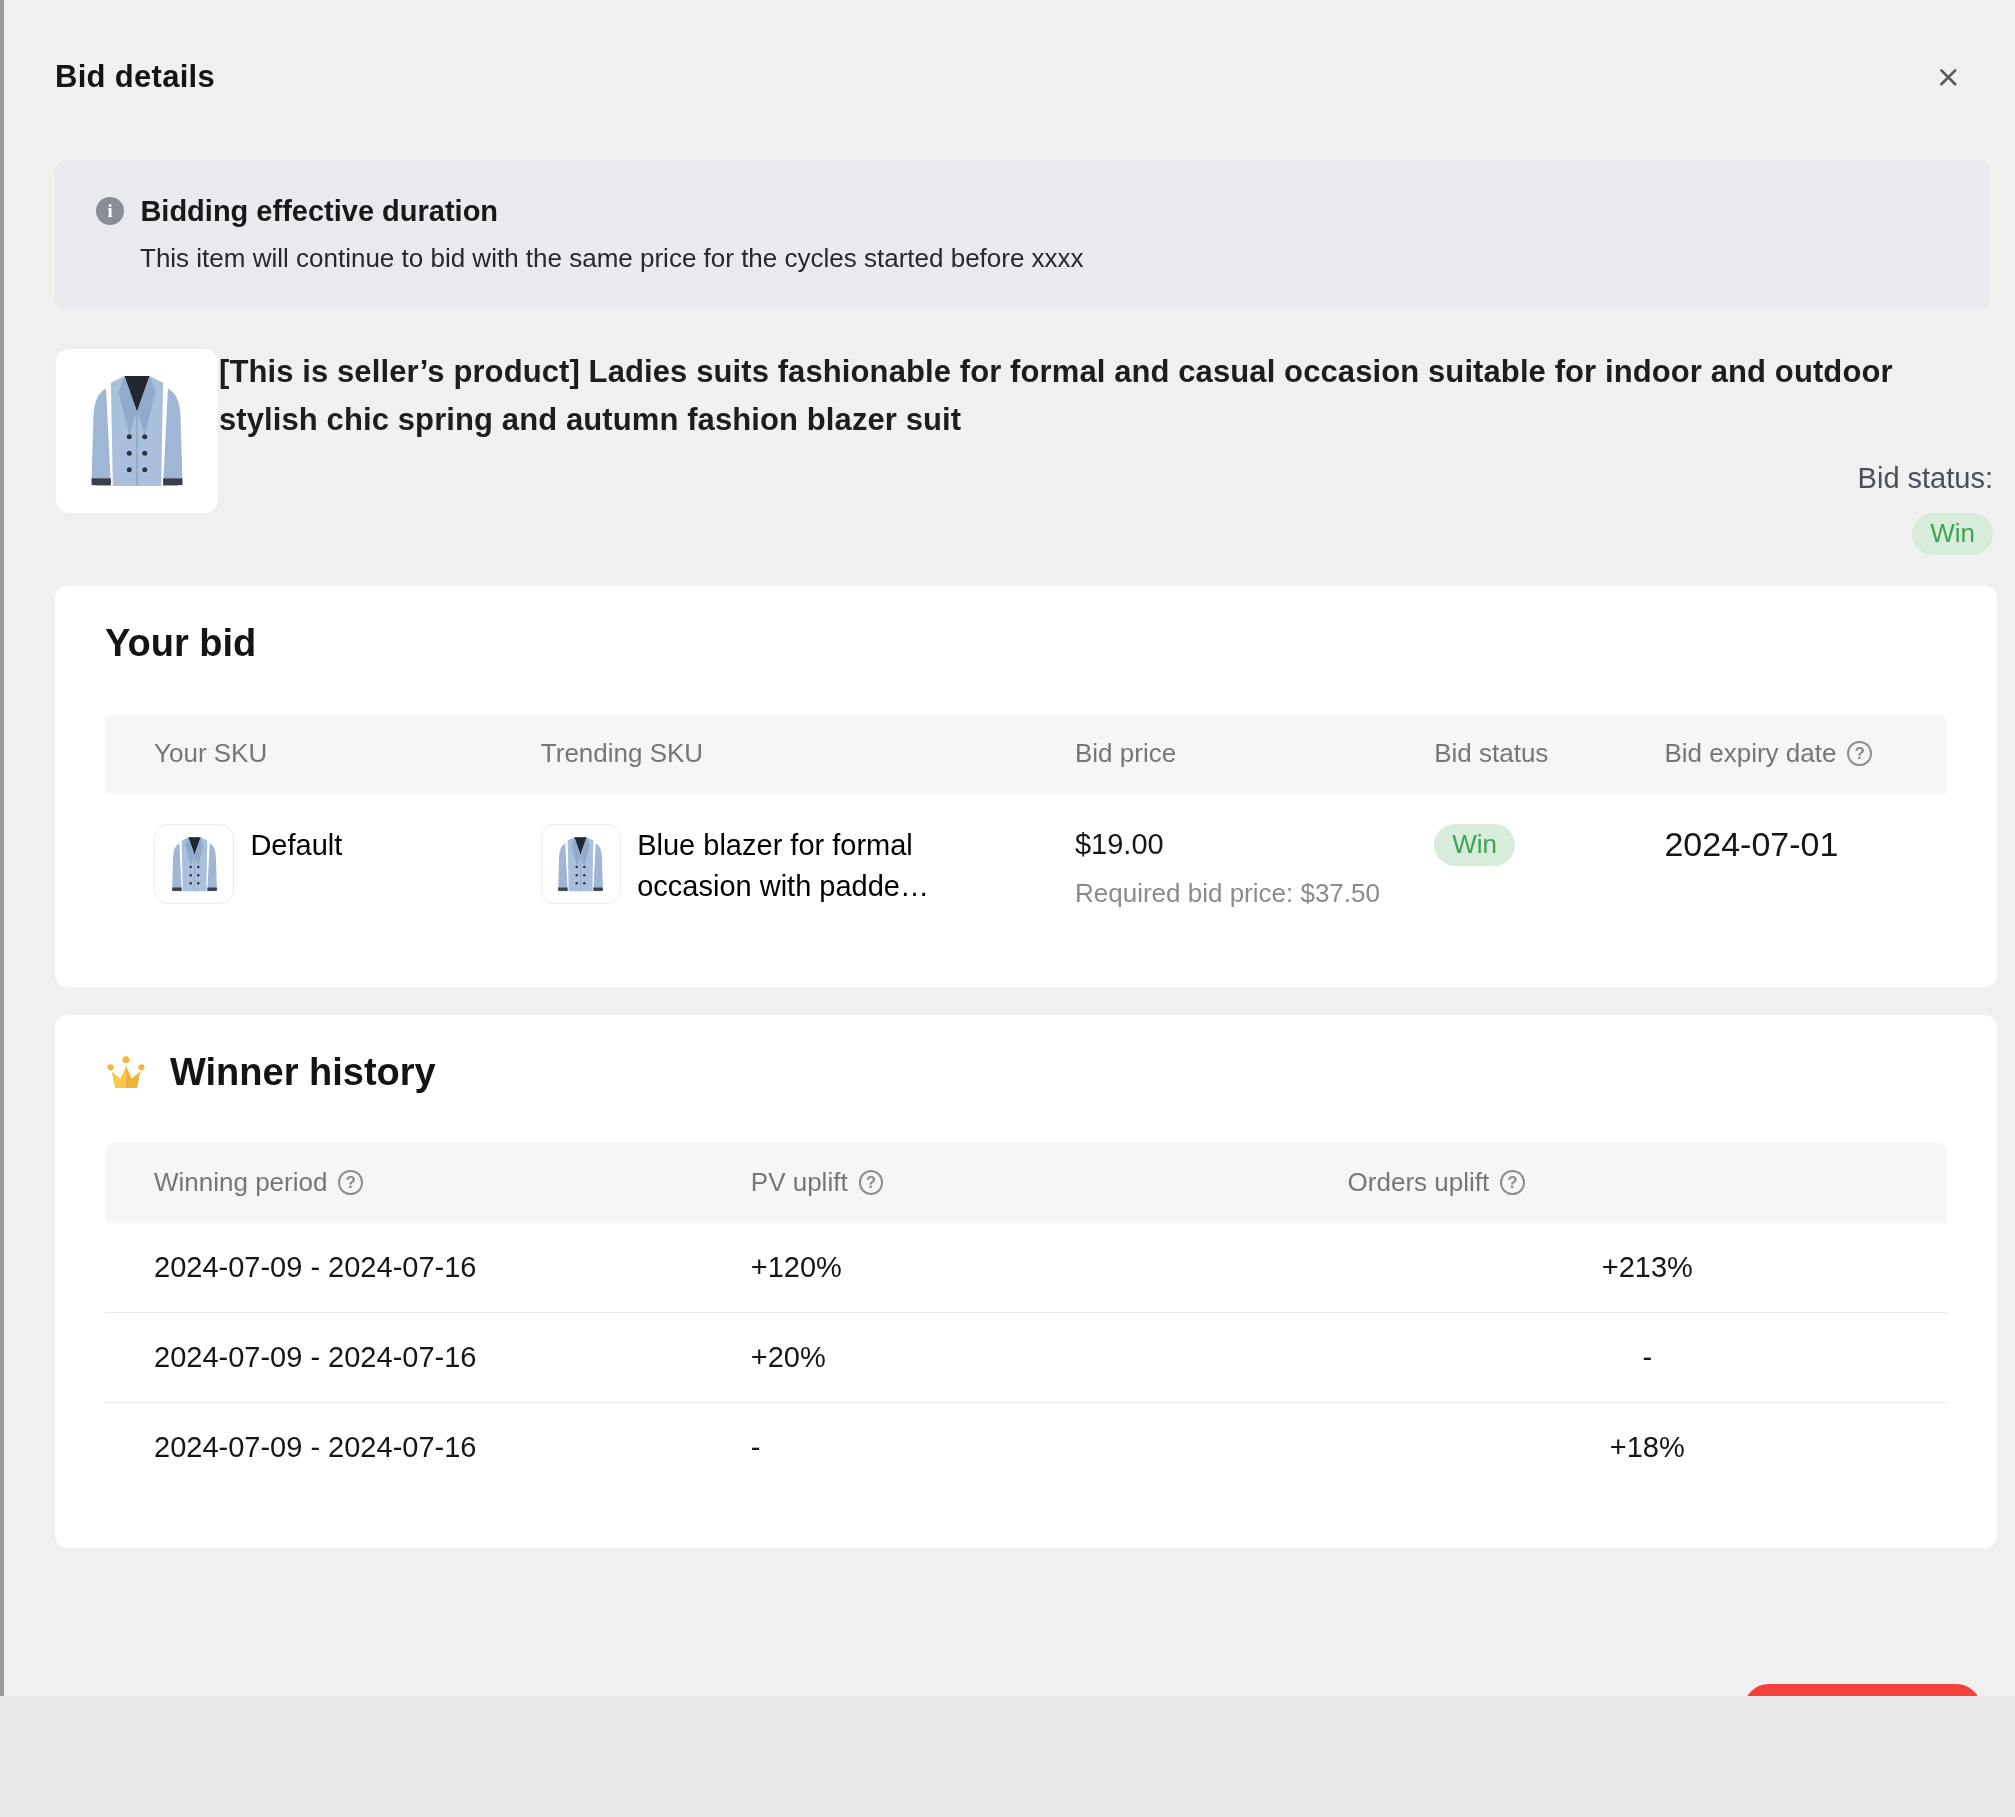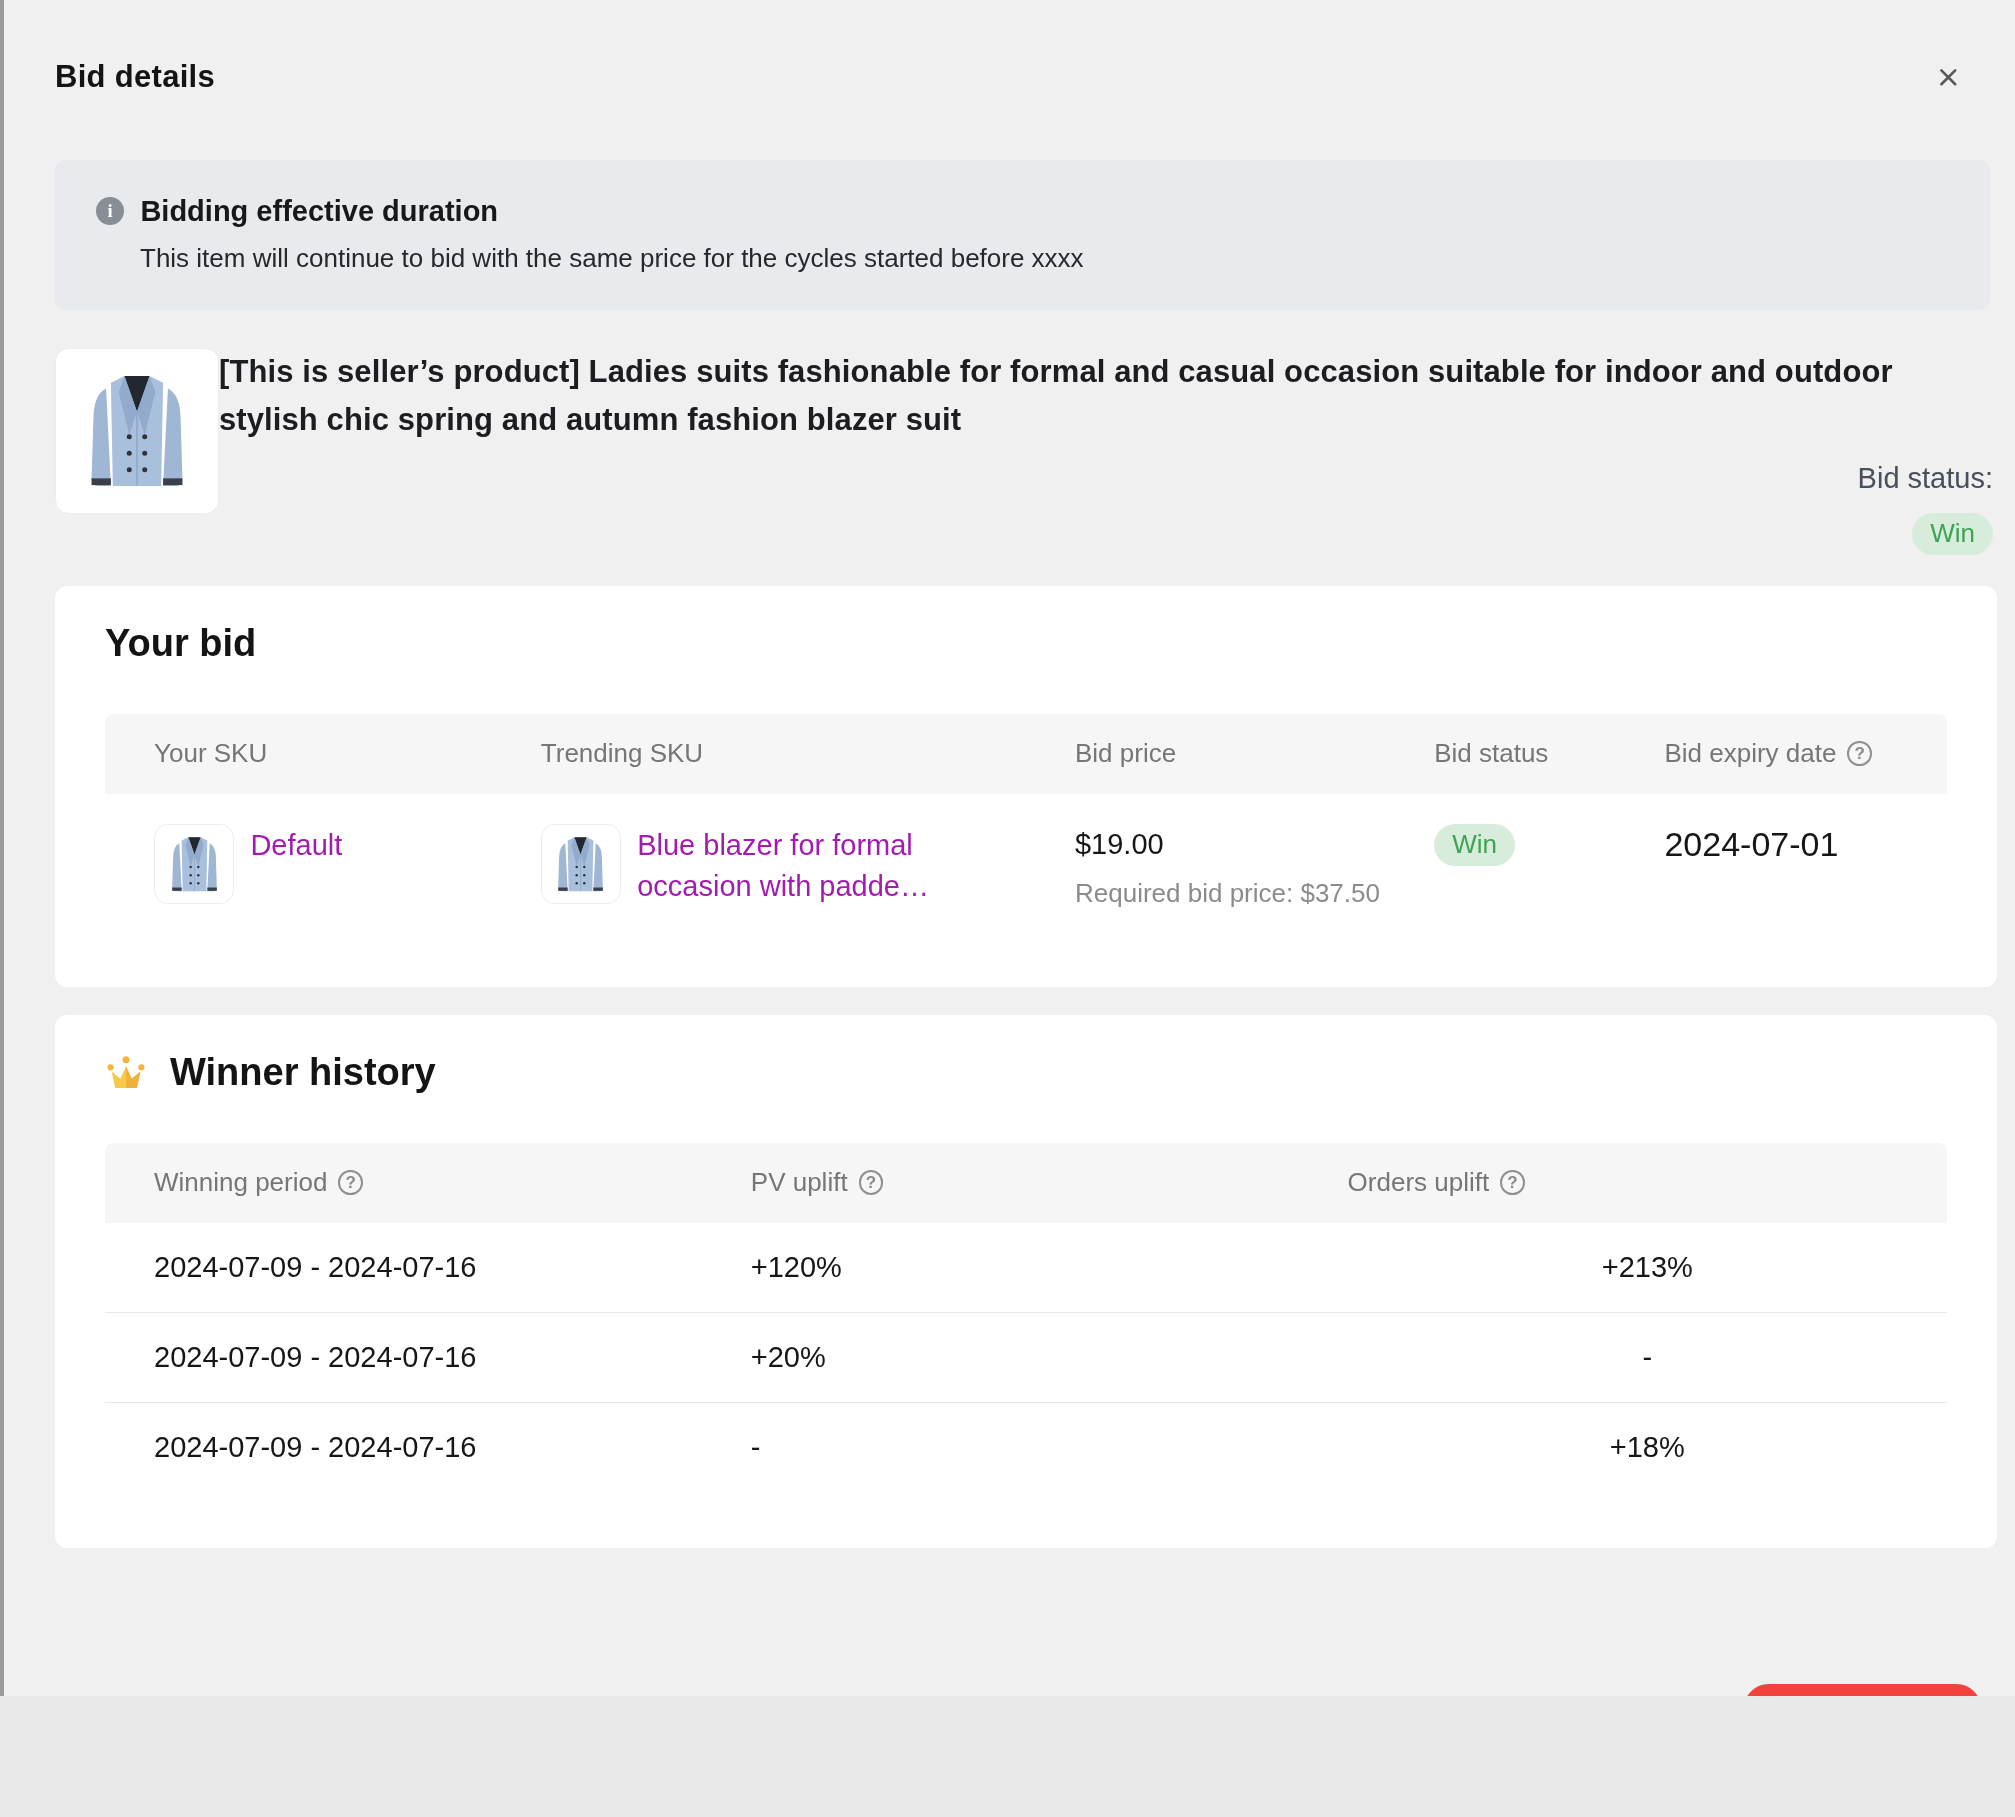--- a/index.html
+++ b/index.html
@@ -95,21 +95,21 @@
   .yb-c1 { width: 21%; }  .yb-c2 { width: 29%; }  .yb-c3 { width: 19.5%; }
   .yb-c4 { width: 12.5%; } .yb-c5 { width: 18%; }
   .your-bid .tbl-row { padding-top: 30px; align-items: flex-start; }
   .sku-cell { display: flex; align-items: flex-start; gap: 16.4px; }
   .sku-thumb {
     width: 80px; height: 80px; flex: 0 0 auto;
     background: #ffffff; border: 1.4px solid #ececec; border-radius: 13.6px;
     display: flex; align-items: center; justify-content: center;
   }
   .sku-thumb svg { width: 57px; height: 68px; }
-  .sku-name { font-size: 29px; line-height: 41px; padding-top: 1.4px; color: #a21caf; }
+  .sku-name { font-size: 29px; line-height: 41px; padding-top: 1.4px; color: #000000; }
   .sku-name.clamp {
     display: -webkit-box; -webkit-line-clamp: 2; -webkit-box-orient: vertical;
     overflow: hidden;
   }
   .price-main { font-size: 29px; color: #161616; line-height: 38px; padding-top: 1.4px; }
   .price-required { margin-top: 15px; font-size: 26px; color: #8b8b8b; line-height: 30px; }
   .date-val { font-size: 34px; color: #161616; line-height: 38px; padding-top: 1.4px; }
 
   
   .wh-c1 { width: 32.4%; } .wh-c2 { width: 32.4%; } .wh-c3 { width: 35.2%; text-align: center; }

